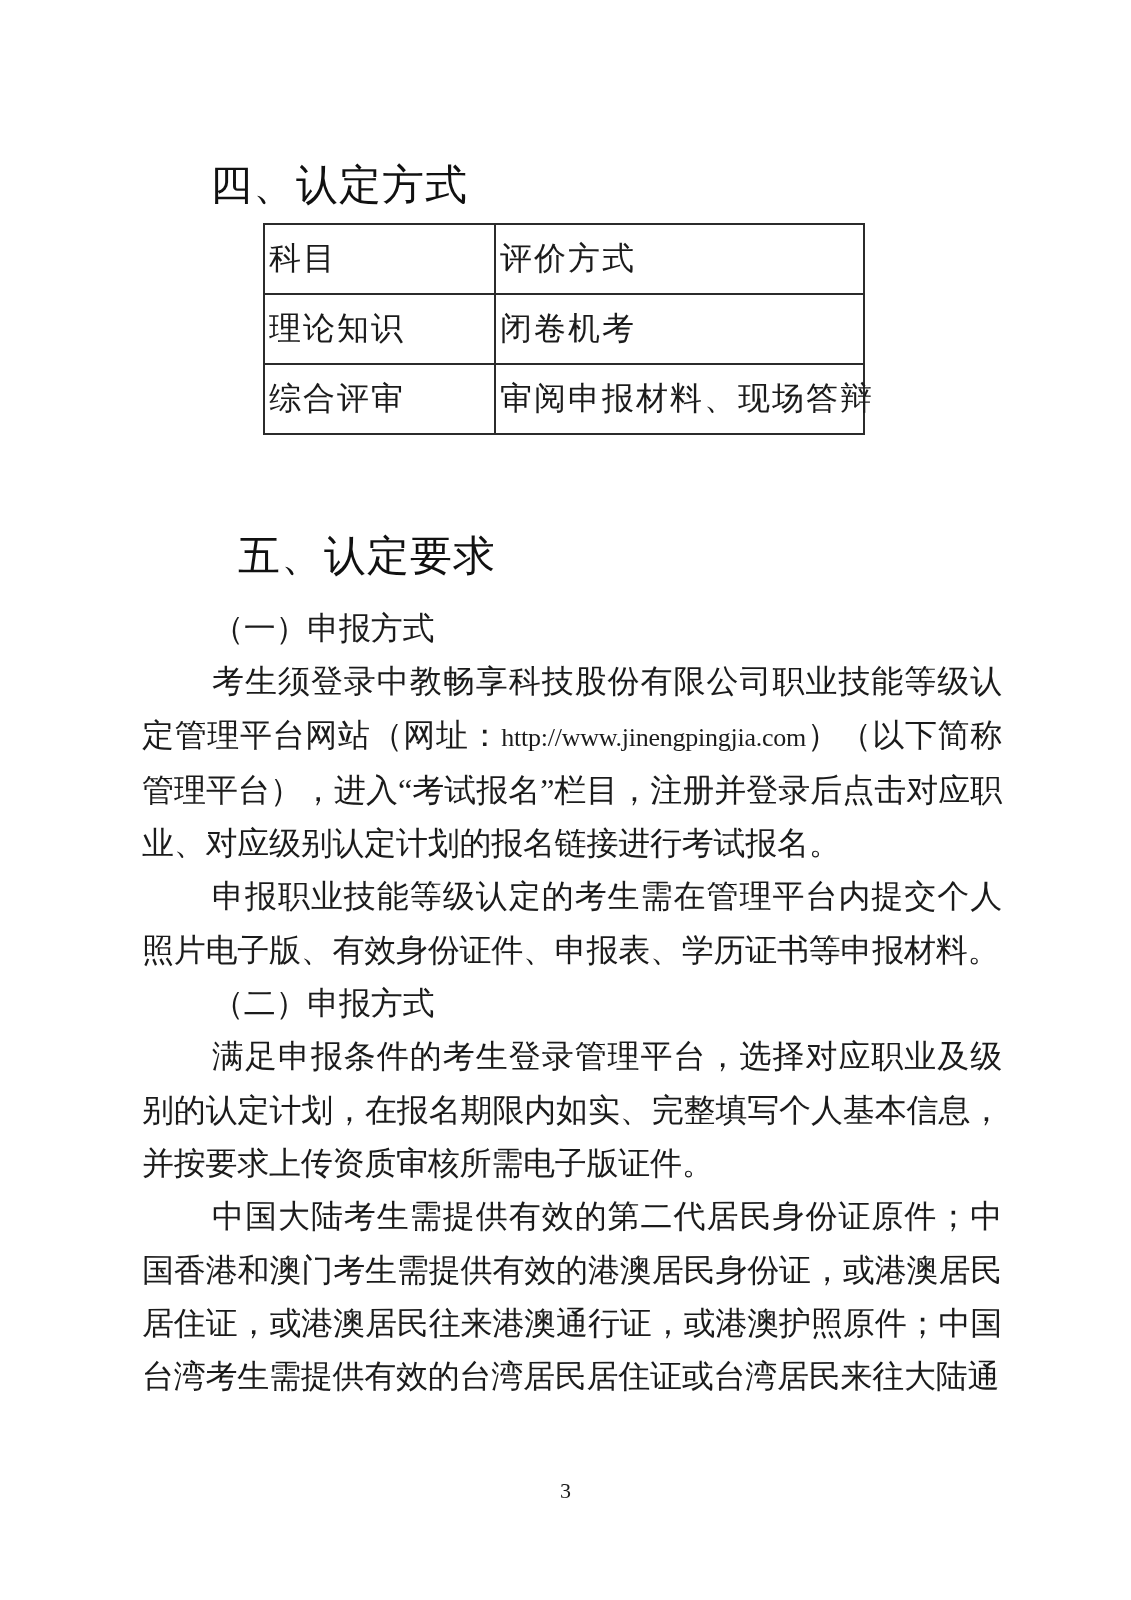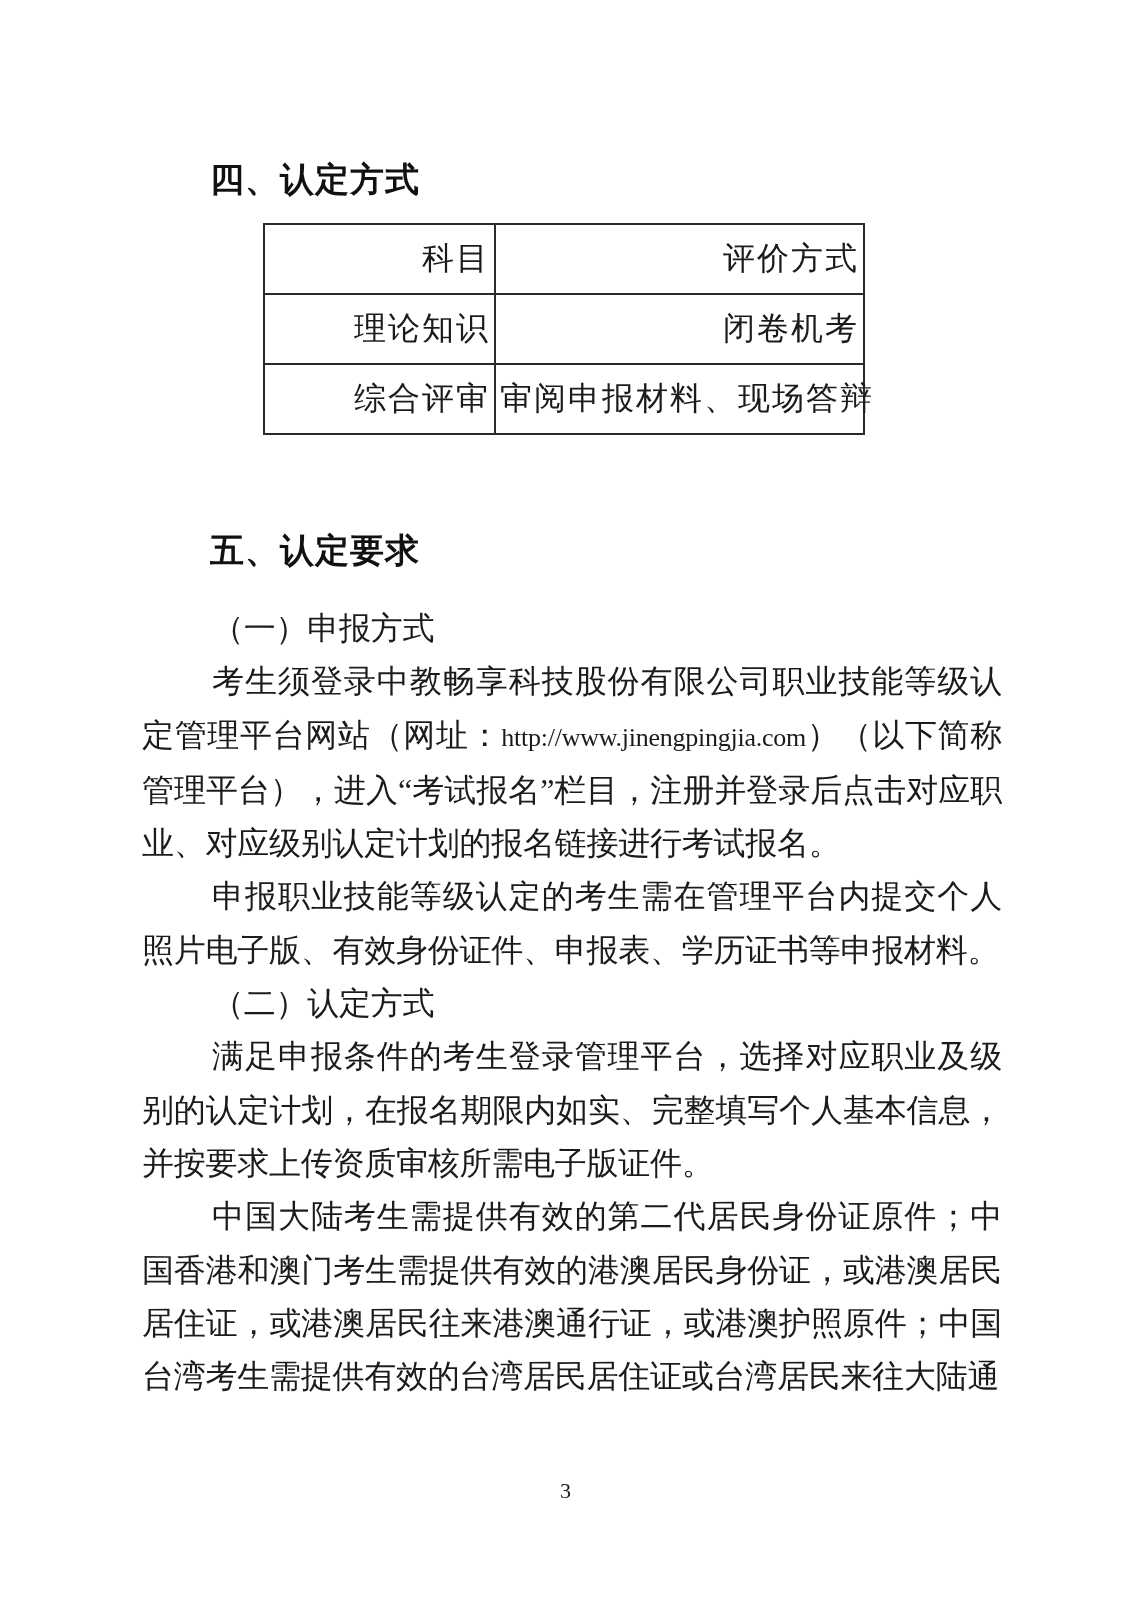--- a/index.html
+++ b/index.html
@@ -10,42 +10,42 @@
     height: 1600px;
     background: #ffffff;
     color: #1b1b1b;
     font-family: "Liberation Serif", "DejaVu Serif", serif;
     overflow: hidden;
   }
   .sec-heading {
     position: absolute;
     left: 210px;
     font-family: "Liberation Sans", "DejaVu Sans", sans-serif;
-    font-weight: bold;
-    font-size: 34px;
+    font-weight: normal;
+    font-size: 42px;
     letter-spacing: 1px;
     color: #111;
     white-space: nowrap;
   }
   #heading-4 { top: 157px; }
-  #heading-5 { top: 528px; }
+  #heading-5 { top: 528px; margin-left: 28px; }
 
   table.subjects {
     position: absolute;
     left: 263px;
     top: 223px;
     width: 600px;
     border-collapse: collapse;
     table-layout: fixed;
   }
   table.subjects th, table.subjects td {
     border: 2px solid #2b2b2b;
     font-size: 32px;
     font-weight: normal;
-    text-align: right;
+    text-align: left;
     vertical-align: middle;
     height: 70px;
     letter-spacing: 2px;
     color: #1b1b1b;
     padding: 0 4px;
     white-space: nowrap;
   }
   table.subjects col.c1 { width: 231px; }
   table.subjects col.c2 { width: 369px; }
 
@@ -107,20 +107,20 @@
       </tr>
     </tbody>
   </table>
 
   <div id="heading-5" class="sec-heading">五、认定要求</div>
 
   <div class="body-text">
     <p>（一）申报方式</p>
     <p><span>考生须登录中教畅享科技股份有限公司职业技能等级认定管理平台网站（网址：</span><span class="url-text">http://www.jinengpingjia.com</span><span>）（以下简称管理平台），进入“考试报名”栏目，注册并登录后点击对应职业、对应级别认定计划的报名链接进行考试报名。</span></p>
     <p>申报职业技能等级认定的考生需在管理平台内提交个人照片电子版、有效身份证件、申报表、学历证书等申报材料。</p>
-    <p>（二）认定方式</p>
+    <p>（二）申报方式</p>
     <p>满足申报条件的考生登录管理平台，选择对应职业及级别的认定计划，在报名期限内如实、完整填写个人基本信息，并按要求上传资质审核所需电子版证件。</p>
     <p>中国大陆考生需提供有效的第二代居民身份证原件；中国香港和澳门考生需提供有效的港澳居民身份证，或港澳居民居住证，或港澳居民往来港澳通行证，或港澳护照原件；中国台湾考生需提供有效的台湾居民居住证或台湾居民来往大陆通</p>
   </div>
 
   <div class="page-number">3</div>
 
 </div>
 
 </body></html>

